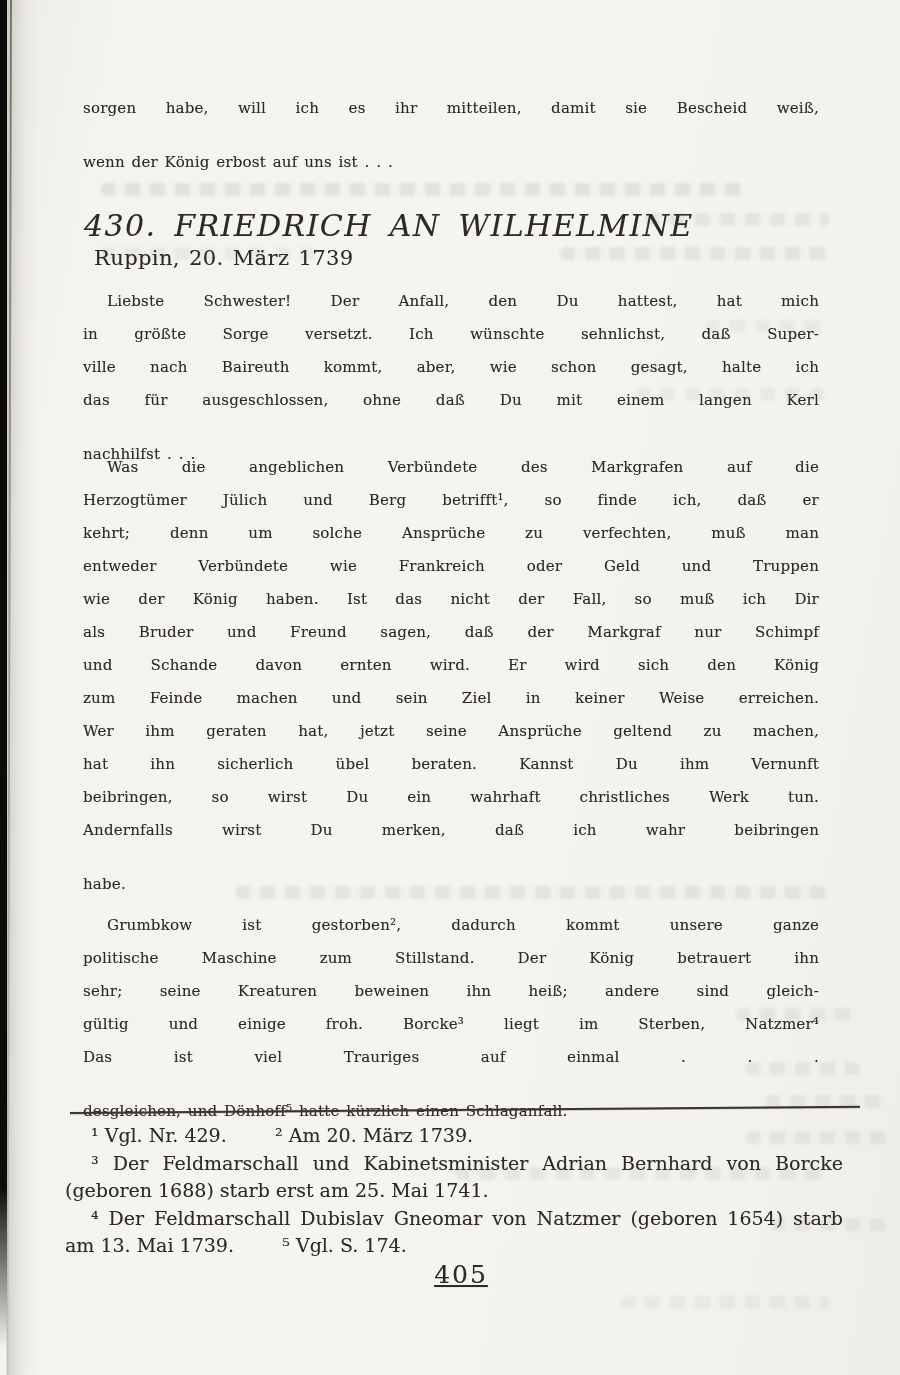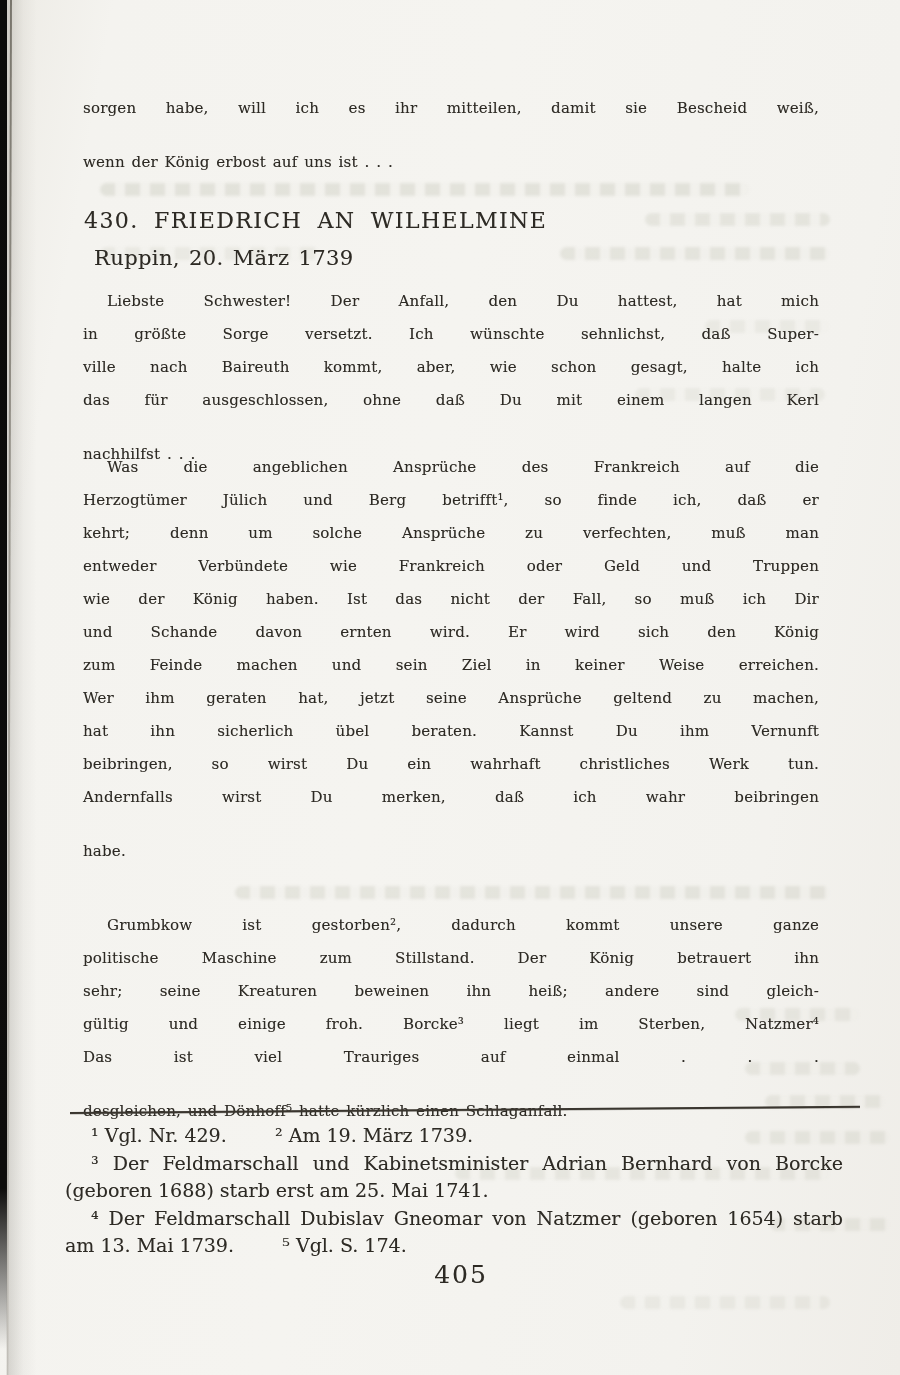--- a/index.html
+++ b/index.html
@@ -32,40 +32,40 @@
       rgba(152,155,132,0.05) 15px, rgba(152,155,132,0.05) 25px);
   }
   
   .body-col { position:absolute; left:83px; width:736px; font-size:15px; line-height:33px;
               letter-spacing:0.2px; word-spacing:0.12em;
               text-shadow: 0.2px 0.2px 0 rgba(45,42,36,0.35); }
   .jline { white-space:nowrap; text-align:justify; text-align-last:justify; }
   .para .jline:last-child { text-align-last:left;margin-top:21px; }
   .indent .jline:first-child { text-indent:24px; }
   .heading {
-    position:absolute; left:84px; top:208px; font-size:22px;
+    position:absolute; left:84px; top:208px; font-style:italic; font-size:30px;
     letter-spacing:1.4px; word-spacing:7px; text-shadow:0.2px 0.2px 0 rgba(45,42,36,0.3);
   }
   .dateline {
     position:absolute; left:94px; top:246px; width:733px; 
     font-size:21px; letter-spacing:0.4px; word-spacing:2px;
     text-shadow:0.2px 0.2px 0 rgba(45,42,36,0.3);
   }
   .fn-rule {
     position:absolute; left:70px; top:1112px; width:790px; height:2px;
     background:#3a362f; transform:rotate(-0.45deg); transform-origin:left center;
     box-shadow:0 0.5px 0 rgba(58,54,47,0.4);
   }
   .footnotes { position:absolute; left:65px; top:1122px; width:778px; font-size:19px;
                line-height:27.5px; text-shadow:0.2px 0.2px 0 rgba(45,42,36,0.3); }
   .fnline { white-space:pre-wrap; text-align:justify; text-align-last:left; }
   .fnline:nth-child(1), .fnline:nth-child(2), .fnline:nth-child(4) { text-indent:26px; }
   .fnline:nth-child(2), .fnline:nth-child(4) { text-align-last:justify; white-space:nowrap; }
   .pagenum-wrap { position:absolute; left:65px; top:1260px; width:792px; text-align:center; }
-  .pagenum { font-size:25px; letter-spacing:2px; text-shadow:0.2px 0.2px 0 rgba(45,42,36,0.3); }
+  .pagenum { font-size:25px; letter-spacing:2px; text-shadow:0.2px 0.2px 0 rgba(45,42,36,0.3);text-decoration:underline; }
 </style>
 </head>
 <body>
 
 <div class="page">
 
   <div class="edge-black"></div>
   <div class="gutter-shade"></div>
   <div class="crease"></div>
 
@@ -94,25 +94,26 @@
 
   <div class="body-col para indent" style="top:285px">
       <div class="jline">Liebste Schwester! Der Anfall, den Du hattest, hat mich</div>
       <div class="jline">in größte Sorge versetzt. Ich wünschte sehnlichst, daß Super-</div>
       <div class="jline">ville nach Baireuth kommt, aber, wie schon gesagt, halte ich</div>
       <div class="jline">das für ausgeschlossen, ohne daß Du mit einem langen Kerl</div>
       <div class="jline">nachhilfst . . .</div>
     </div>
 
   <div class="body-col para indent" style="top:451px">
-      <div class="jline">Was die angeblichen Ansprüche des Frankreich auf die</div>
+      <div class="jline">Was die angeblichen Verbündete des Markgrafen auf die</div>
       <div class="jline">Herzogtümer Jülich und Berg betrifft¹, so finde ich, daß er</div>
       <div class="jline">kehrt; denn um solche Ansprüche zu verfechten, muß man</div>
       <div class="jline">entweder Verbündete wie Frankreich oder Geld und Truppen</div>
       <div class="jline">wie der König haben. Ist das nicht der Fall, so muß ich Dir</div>
+      <div class="jline">als Bruder und Freund sagen, daß der Markgraf nur Schimpf</div>
       <div class="jline">und Schande davon ernten wird. Er wird sich den König</div>
       <div class="jline">zum Feinde machen und sein Ziel in keiner Weise erreichen.</div>
       <div class="jline">Wer ihm geraten hat, jetzt seine Ansprüche geltend zu machen,</div>
       <div class="jline">hat ihn sicherlich übel beraten. Kannst Du ihm Vernunft</div>
       <div class="jline">beibringen, so wirst Du ein wahrhaft christliches Werk tun.</div>
       <div class="jline">Andernfalls wirst Du merken, daß ich wahr beibringen</div>
       <div class="jline">habe.</div>
     </div>
 
   <div class="body-col para indent" style="top:909px">
@@ -120,21 +121,21 @@
       <div class="jline">politische Maschine zum Stillstand. Der König betrauert ihn</div>
       <div class="jline">sehr; seine Kreaturen beweinen ihn heiß; andere sind gleich-</div>
       <div class="jline">gültig und einige froh. Borcke³ liegt im Sterben, Natzmer⁴</div>
       <div class="jline">Das ist viel Trauriges auf einmal . . .</div>
       <div class="jline">desgleichen, und Dönhoff⁵ hatte kürzlich einen Schlaganfall.</div>
     </div>
 
   <div class="fn-rule"></div>
 
   <div class="footnotes">
-      <div class="fnline">¹ Vgl. Nr. 429.        ² Am 19. März 1739.</div>
+      <div class="fnline">¹ Vgl. Nr. 429.        ² Am 20. März 1739.</div>
       <div class="fnline">³ Der Feldmarschall und Kabinetsminister Adrian Bernhard von Borcke</div>
       <div class="fnline">(geboren 1688) starb erst am 25. Mai 1741.</div>
       <div class="fnline">⁴ Der Feldmarschall Dubislav Gneomar von Natzmer (geboren 1654) starb</div>
       <div class="fnline">am 13. Mai 1739.        ⁵ Vgl. S. 174.</div>
     </div>
 
   <div class="pagenum-wrap">
     <span class="pagenum">405</span>
   </div>
 

